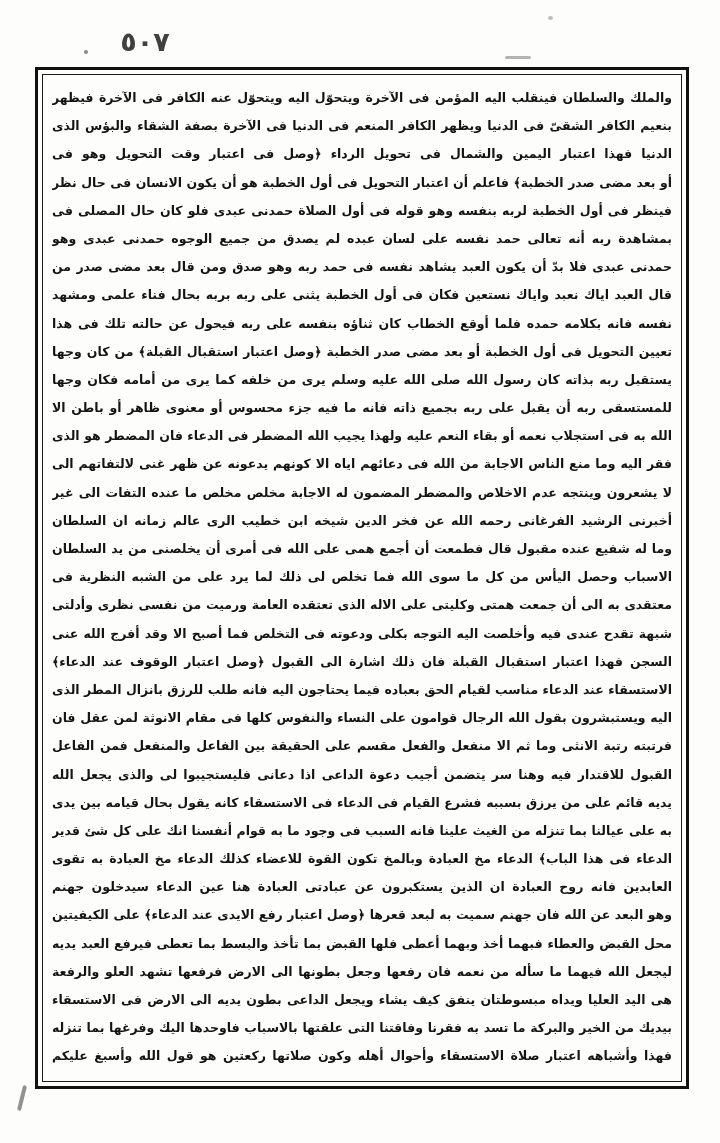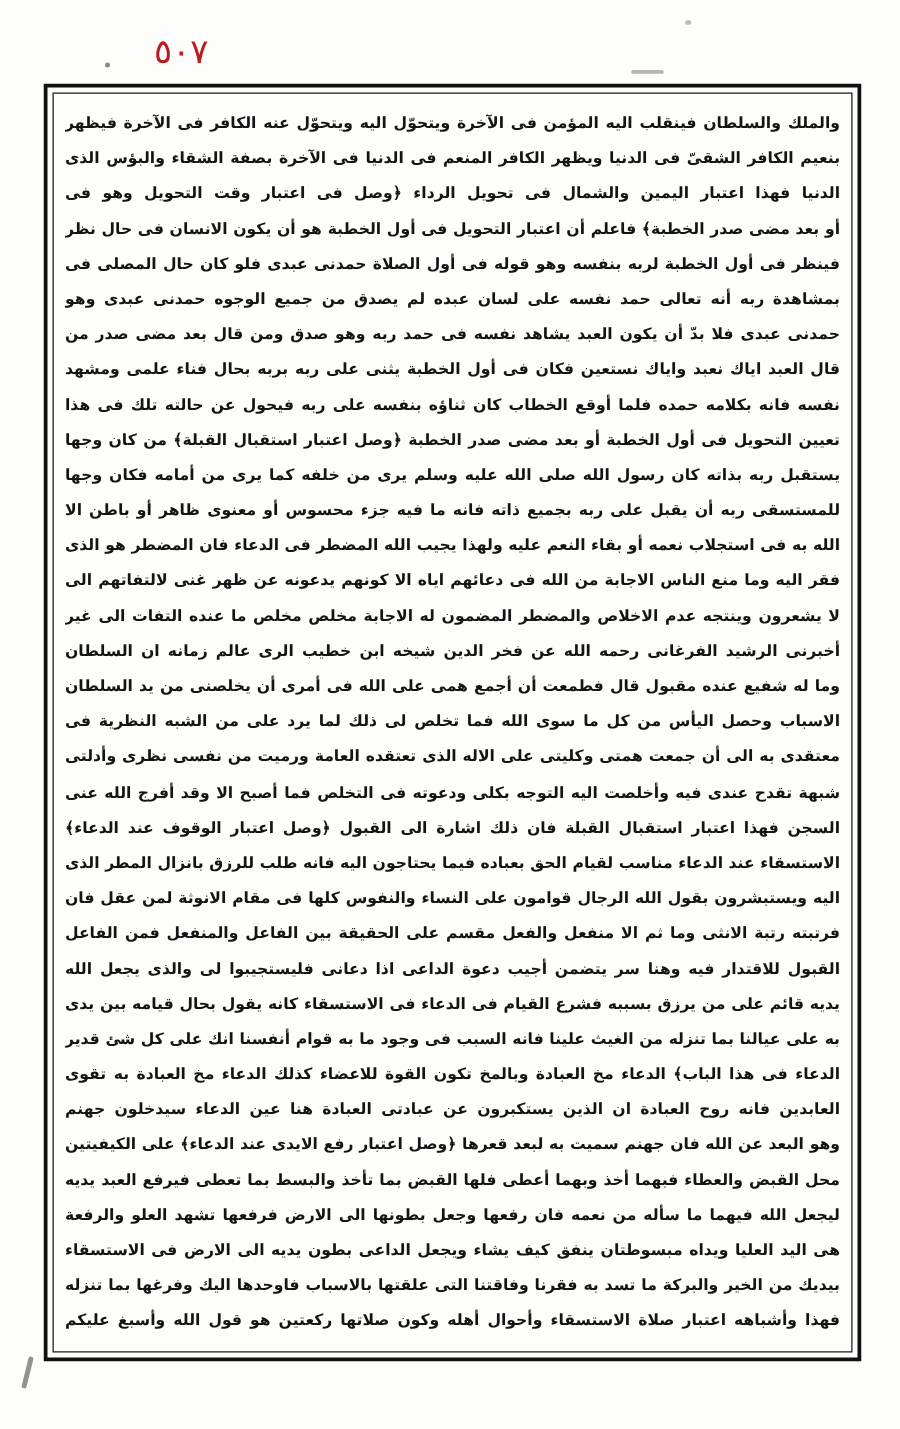--- a/index.html
+++ b/index.html
@@ -19,22 +19,22 @@
     inset: 0;
     background: #fdfdfb;
   }
   .page-number {
     position: absolute;
     top: 26px;
     left: 90px;
     width: 110px;
     text-align: center;
     font-size: 27px;
-    font-weight: normal;
-    color: #b91c1c;
+    font-weight: bold;
+    color: #404040;
     letter-spacing: 5px;
     direction: rtl;
   }
   .frame-outer {
     position: absolute;
     left: 35px;
     top: 67px;
     width: 654px;
     height: 1022px;
     border: 3.5px solid #111111;

